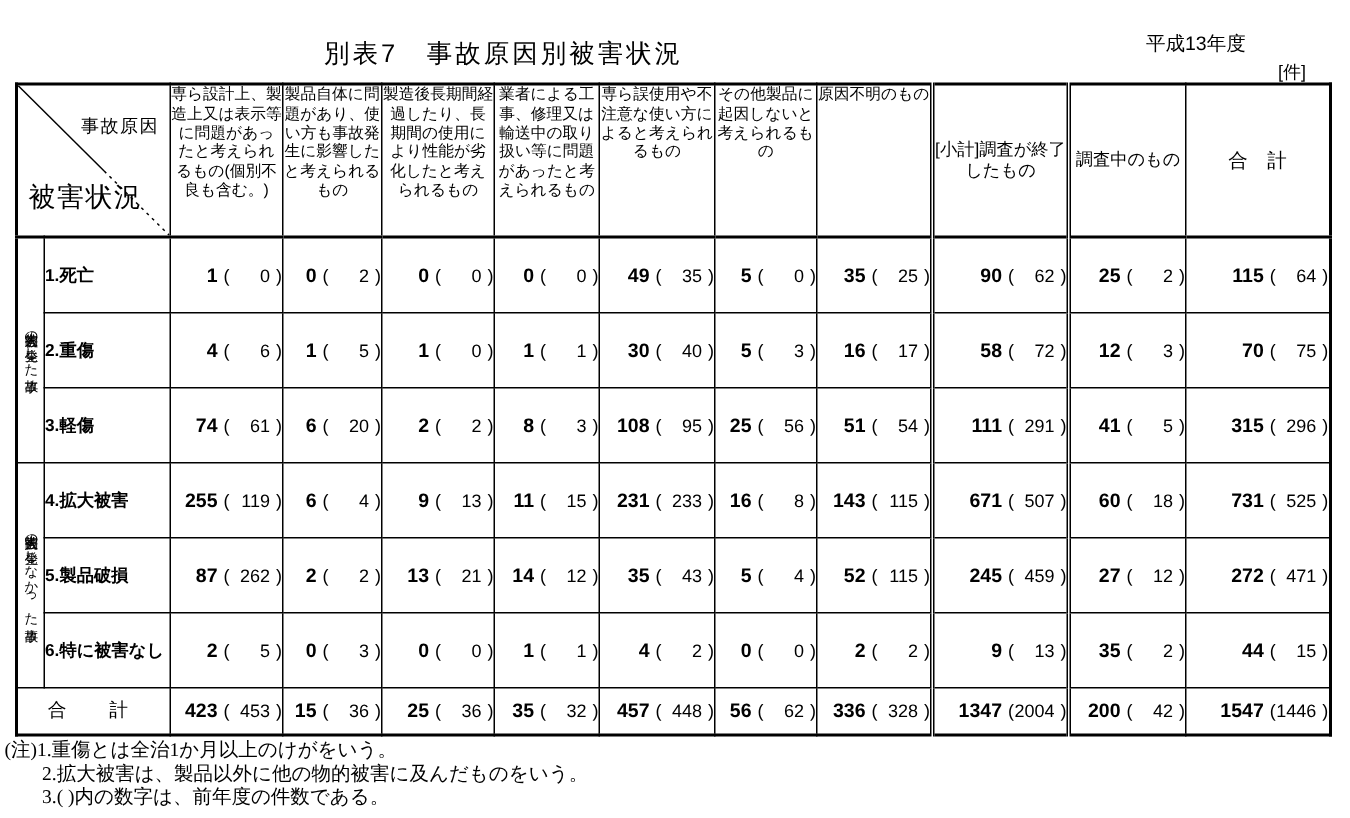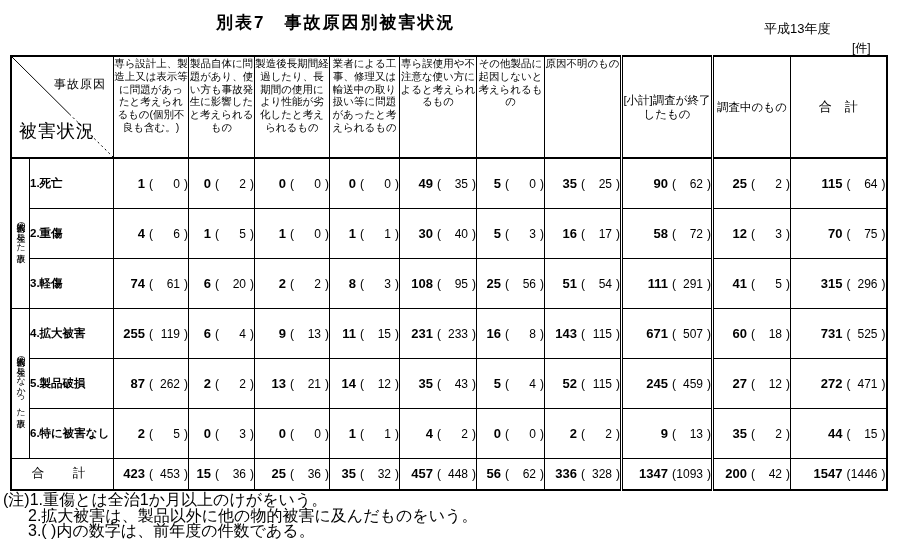--- a/index.html
+++ b/index.html
@@ -1,20 +1,20 @@
 <!DOCTYPE html>
 <html><head>
 <meta charset="utf-8">
 <style>
   html,body { margin:0; padding:0; background:#fff; }
   body {
     width:900px; height:545px; position:relative; overflow:hidden;
     font-family:"Liberation Sans","DejaVu Sans",sans-serif; color:#000;
   }
-  .page-title { position:absolute; left:216px; top:11px; font-size:17px; font-weight:bold; letter-spacing:2px; white-space:nowrap; }
+  .page-title { position:absolute; left:216px; top:24px; font-size:17px; font-weight:normal; letter-spacing:2px; white-space:nowrap; }
   .fiscal-year { position:absolute; left:764px; top:20px; font-size:13px; white-space:nowrap; }
   .unit-label { position:absolute; left:852px; top:40px; font-size:12px; white-space:nowrap; }
 
   table#main-table { position:absolute; left:10px; top:55px; border-collapse:collapse; table-layout:fixed; border:2px solid #000; }
   #main-table th, #main-table td { border:1px solid #000; padding:0; }
 
   thead th { height:100px; font-weight:normal; font-size:10.5px; line-height:1.22; text-align:center; vertical-align:top; padding:2px 3px; border-bottom:2px solid #000 !important; }
   th.corner { position:relative; padding:0; }
   th.corner svg { position:absolute; left:0; top:0; width:100%; height:100%; }
   th.corner .accident-cause { position:absolute; top:20px; right:7px; font-size:12px; letter-spacing:1px; }
@@ -32,21 +32,21 @@
   td.total-label { text-align:center; vertical-align:middle; font-size:12.5px; letter-spacing:8px; }
 
   td.num { text-align:right; vertical-align:middle; padding-right:5px; white-space:nowrap; font-size:12px; }
   td.num .cur { font-weight:bold; font-size:13px; }
   td.num .op { margin-left:4px; }
   td.num .prev { display:inline-block; min-width:27px; text-align:right; }
   td.num .cl { margin-left:4px; }
 
   .col-subtotal { border-left:3px double #000 !important; border-right:3px double #000 !important;margin-left:16px; }
 
-  .notes { position:absolute; left:3px; top:492px; font-size:16px; line-height:15.5px; }
+  .notes { position:absolute; left:3px; top:492px; font-size:13px; line-height:15.5px;font-family:Liberation Serif, serif; }
   .notes .note-indent { padding-left:25px; }
 </style>
 </head>
 <body>
 
 <div class="page-title">別表7　事故原因別被害状況</div>
 <div class="fiscal-year">平成13年度</div>
 <div class="unit-label">[件]</div>
 
 <table id="main-table">
@@ -169,21 +169,21 @@
       </tr>
       <tr class="total-row">
         <td class="total-label" colspan="2">合　計</td>
         <td class="num"><span class="cur">423</span><span class="op">(</span><span class="prev">453</span><span class="cl">)</span></td>
         <td class="num"><span class="cur">15</span><span class="op">(</span><span class="prev">36</span><span class="cl">)</span></td>
         <td class="num"><span class="cur">25</span><span class="op">(</span><span class="prev">36</span><span class="cl">)</span></td>
         <td class="num"><span class="cur">35</span><span class="op">(</span><span class="prev">32</span><span class="cl">)</span></td>
         <td class="num"><span class="cur">457</span><span class="op">(</span><span class="prev">448</span><span class="cl">)</span></td>
         <td class="num"><span class="cur">56</span><span class="op">(</span><span class="prev">62</span><span class="cl">)</span></td>
         <td class="num"><span class="cur">336</span><span class="op">(</span><span class="prev">328</span><span class="cl">)</span></td>
-        <td class="num col-subtotal"><span class="cur">1347</span><span class="op">(</span><span class="prev">1093</span><span class="cl">)</span></td>
+        <td class="num col-subtotal"><span class="cur">1347</span><span class="op">(</span><span class="prev">2004</span><span class="cl">)</span></td>
         <td class="num"><span class="cur">200</span><span class="op">(</span><span class="prev">42</span><span class="cl">)</span></td>
         <td class="num"><span class="cur">1547</span><span class="op">(</span><span class="prev">1446</span><span class="cl">)</span></td>
       </tr>
     </tbody>
 </table>
 
 <div class="notes">
   <div>(注)1.重傷とは全治1か月以上のけがをいう。</div>
   <div class="note-indent">2.拡大被害は、製品以外に他の物的被害に及んだものをいう。</div>
   <div class="note-indent">3.( )内の数字は、前年度の件数である。</div>

